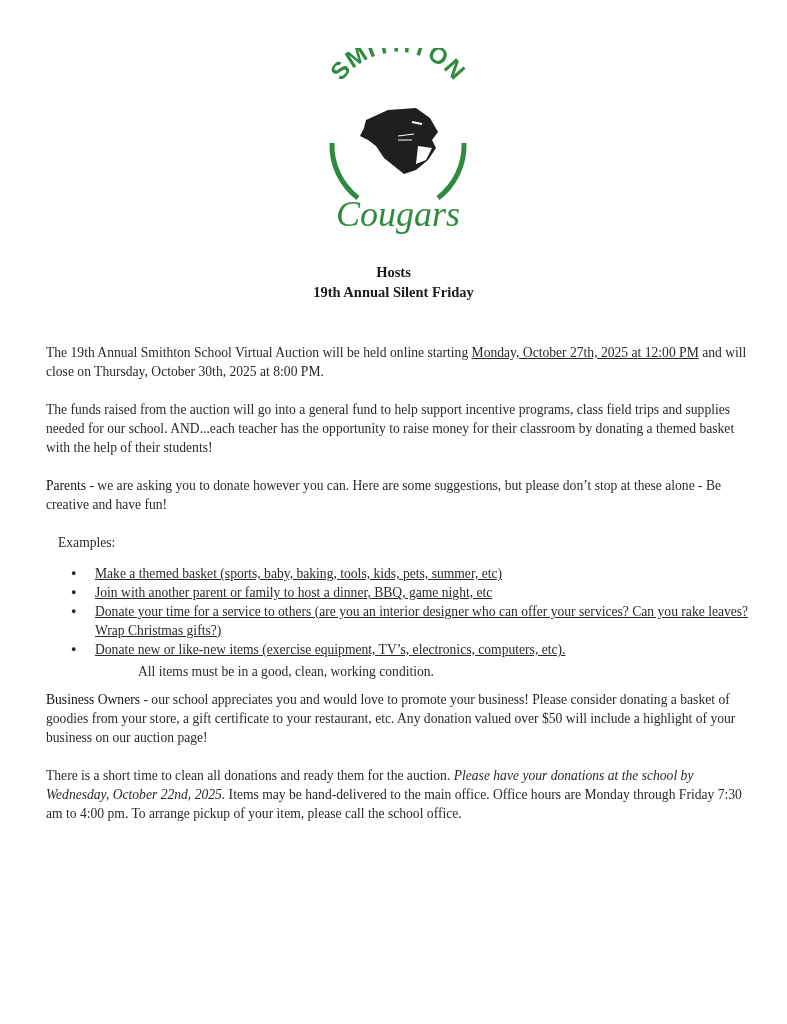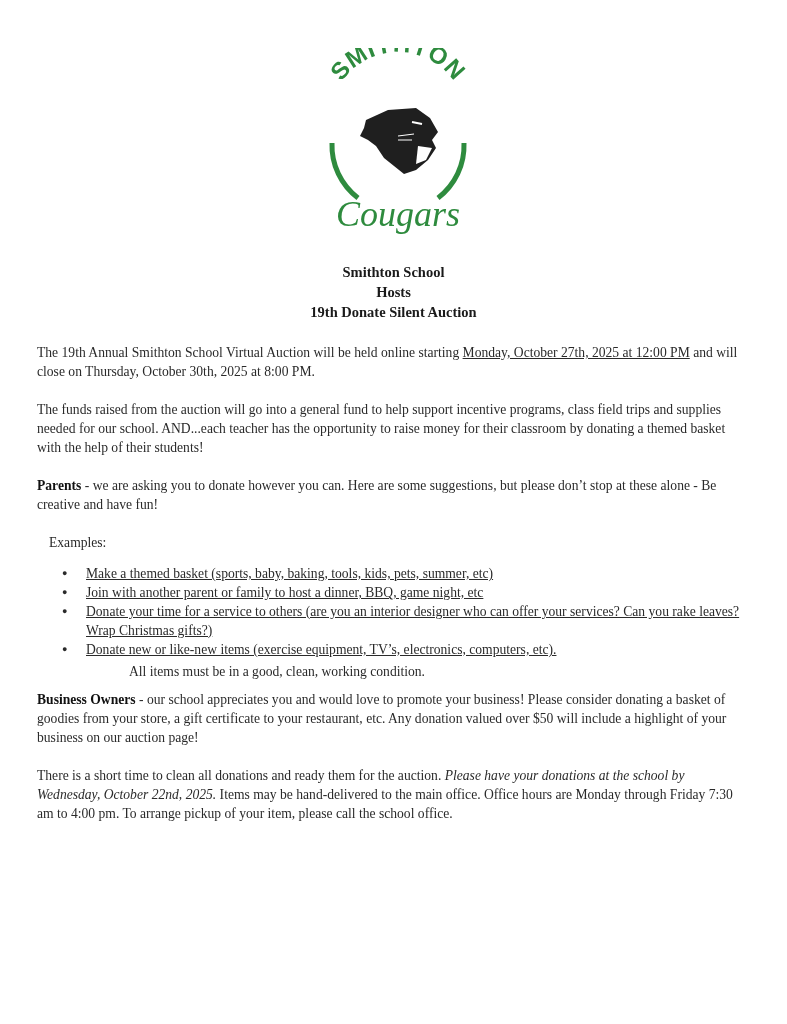--- a/index.html
+++ b/index.html
@@ -7,26 +7,26 @@
     width: 787px; height: 1024px; position: relative; overflow: hidden;
     font-family: "Liberation Serif", "DejaVu Serif", serif;
     color: #2a2a2a;
   }
   .logo { position: absolute; left: 318px; top: 48px; width: 160px; height: 195px; }
   .title-block {
     position: absolute; left: 0; width: 787px; top: 262px;
     text-align: center; font-weight: bold; font-size: 14.5px; line-height: 20px; color: #1a1a1a;
   }
   .content {
-    position: absolute; left: 37px; top: 343px; width: 712px;
+    position: absolute; left: 46px; top: 343px; width: 712px;
     font-size: 13.6px; line-height: 19px;
   }
   p { margin: 0 0 19px 0; }
   .u { text-decoration: underline; }
-  .b { font-weight: bold; color: #111; }
+  .b { font-weight: normal; color: #111; }
   .i { font-style: italic; }
   ul { margin: 3px; padding: 0 0 0 46px; list-style: none; text-decoration: underline; }
   ul li { position: relative; }
   ul li::before { content: "\25CF"; position: absolute; left: -24px; font-size: 9px; top: 0; }
   .indent-note { padding-left: 92px; margin-bottom: 9px; }
   .addr div { line-height: 19px; }
   .examples-label { margin: 12px; }
 </style>
 </head>
 <body>
@@ -46,23 +46,22 @@
       <path d="M 48 72 L 70 62 L 98 60 L 112 70 L 120 84 L 114 92 L 118 100 L 110 112 L 98 122 L 86 126 L 76 118 L 66 110 L 58 98 L 50 92 L 42 88 L 46 80 Z" fill="#1f1f1f"></path>
       <path d="M 100 98 L 114 100 L 108 112 L 98 116 Z" fill="#ffffff"></path>
       <path d="M 94 74 L 104 76" stroke="#ffffff" stroke-width="2"></path>
       <path d="M 80 88 L 96 86 M 80 92 L 94 92" stroke="#ffffff" stroke-width="1"></path>
     </g>
     <text x="80" y="178" text-anchor="middle" font-family="Liberation Serif, serif" font-style="italic" font-size="36" fill="#2e8b3e">Cougars</text>
   </svg>
 </div>
 
 <div class="title-block">
-  <div>Smithton School</div>
   <div>Hosts</div>
-  <div>19th Donate Silent Auction</div>
+  <div>19th Annual Silent Friday</div>
 </div>
 
 <div class="content">
   <p><span>The 19th Annual Smithton School Virtual Auction will be held online starting </span><span class="u">Monday, October 27th, 2025 at 12:00 PM</span><span> and will close on Thursday, October 30th, 2025 at 8:00 PM.</span></p>
 
   <p>The funds raised from the auction will go into a general fund to help support incentive programs, class field trips and supplies needed for our school. AND...each teacher has the opportunity to raise money for their classroom by donating a themed basket with the help of their students!</p>
 
   <p><span class="b">Parents</span><span> - we are asking you to donate however you can.  Here are some suggestions, but please don’t stop at these alone - Be creative and have fun!</span></p>
 
   <div class="examples-label">Examples:</div>

